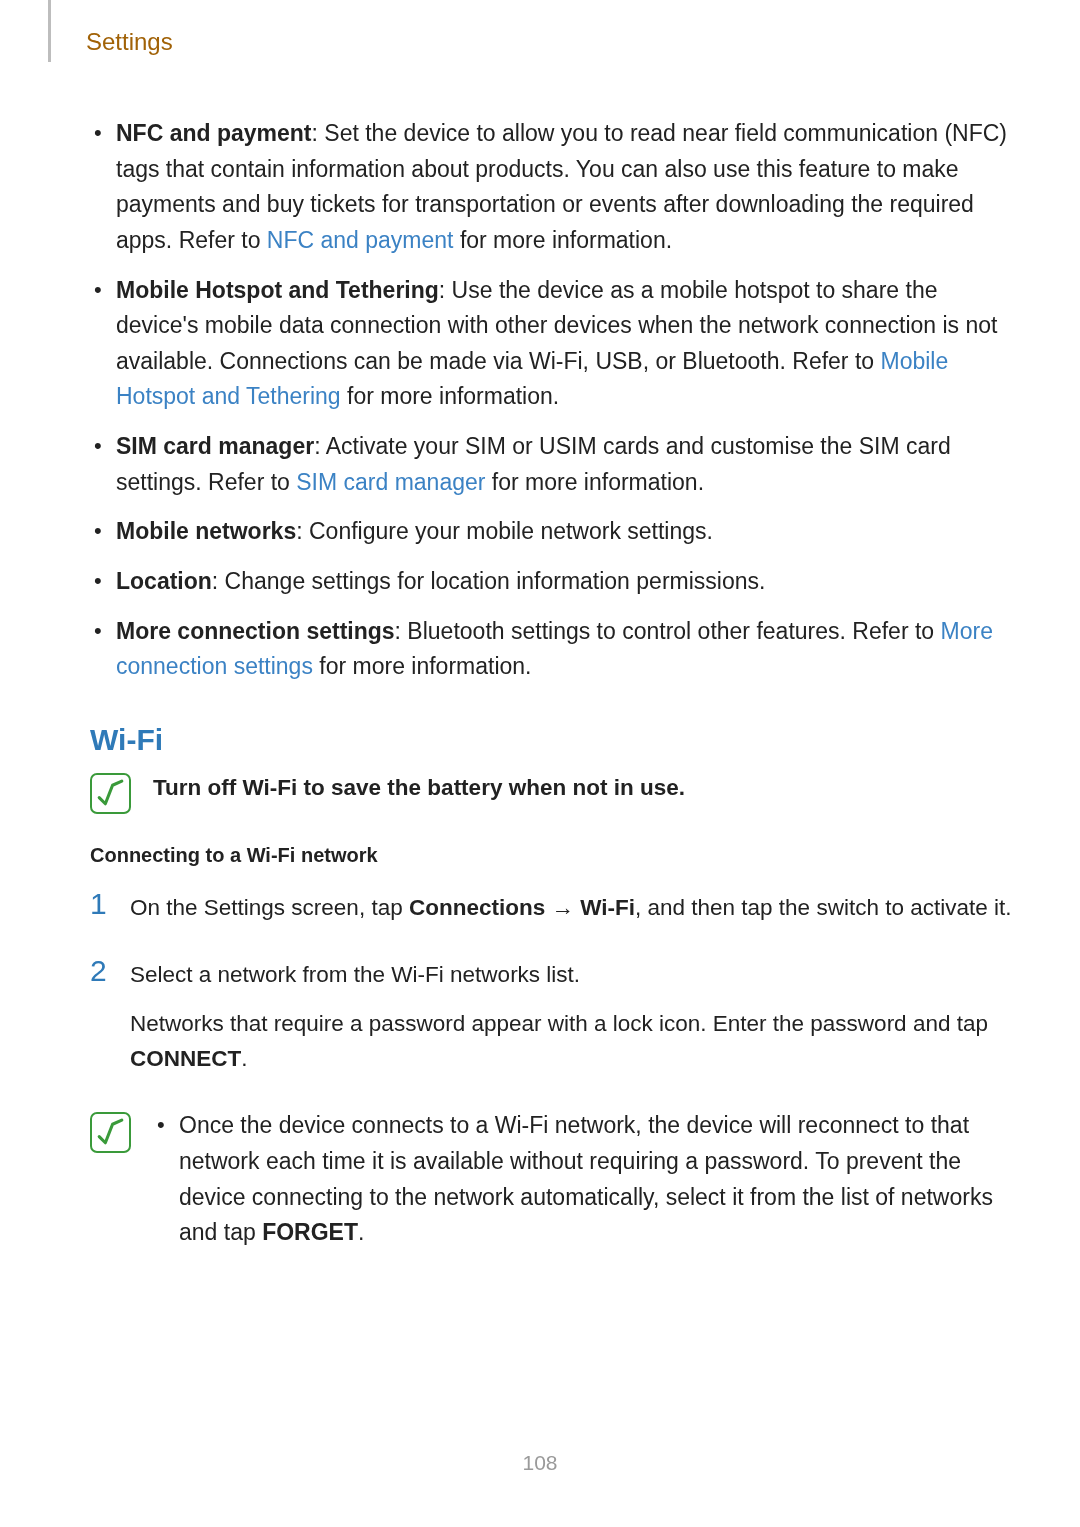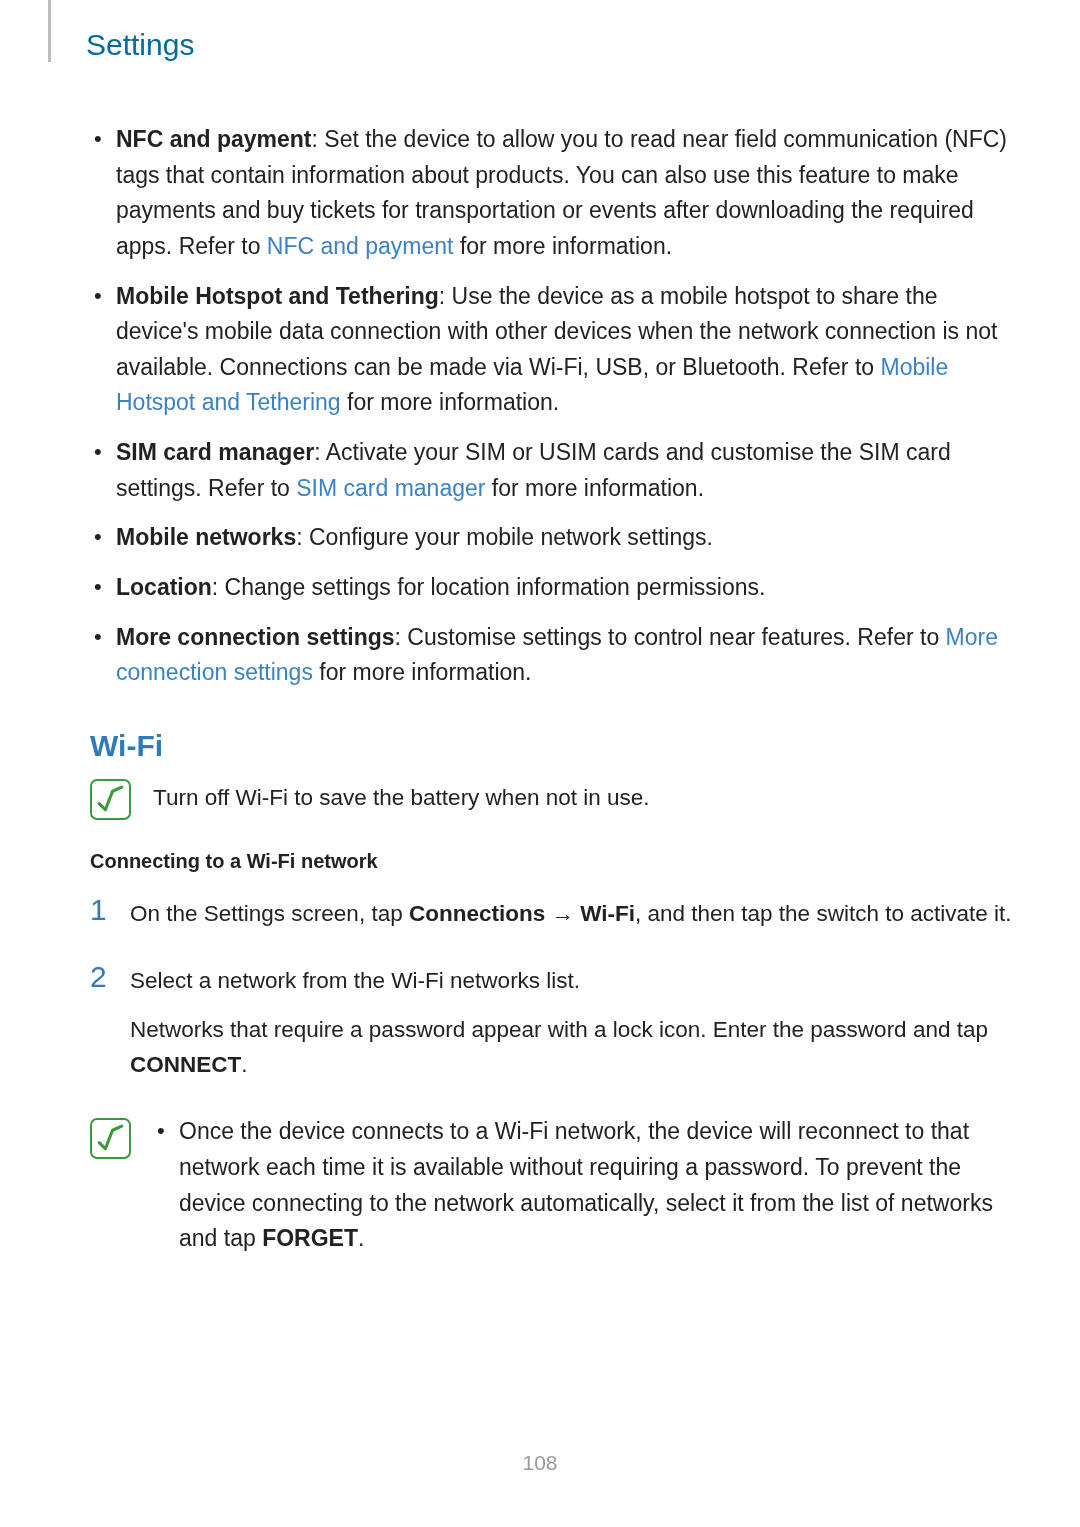--- a/index.html
+++ b/index.html
@@ -19,22 +19,22 @@
   }
   .header-line {
     position: absolute;
     top: 0;
     left: 48px;
     width: 3px;
     height: 62px;
     background: #bdbdbd;
   }
   .header-title {
-    color: #0369a1;
-    font-size: 30px;
+    color: #a16207;
+    font-size: 24px;
     margin: 0 0 60px 18px;
     font-weight: 400;
   }
   .content {
     padding: 0 0 0 22px;
   }
   ul.bullets {
     list-style: none;
     padding: 0;
     margin: 0;
@@ -62,23 +62,24 @@
     font-weight: 700;
     margin: 38px 0 14px 0;
   }
   p.body {
     font-size: 22.5px;
     line-height: 1.55;
     margin: 0 0 20px 0;
   }
   .note-row {
     display: flex;
-    align-items: center;
+    align-items: flex-start;
     gap: 22px;
     margin-bottom: 30px;
+    font-weight: bold;
   }
   .note-icon {
     flex: 0 0 auto;
     width: 37px;
     height: 37px;
     border: 2.5px solid #3a9a3a;
     border-radius: 7px;
     position: relative;
     margin-top: 2px;
   }
@@ -150,21 +151,21 @@
       <li>
         <span class="bold">SIM card manager</span><span>: Activate your SIM or USIM cards and customise the SIM card settings. Refer to </span><span class="link">SIM card manager</span><span> for more information.</span>
       </li>
       <li>
         <span class="bold">Mobile networks</span><span>: Configure your mobile network settings.</span>
       </li>
       <li>
         <span class="bold">Location</span><span>: Change settings for location information permissions.</span>
       </li>
       <li>
-        <span class="bold">More connection settings</span><span>: Customise settings to control near features. Refer to </span><span class="link">More connection settings</span><span> for more information.</span>
+        <span class="bold">More connection settings</span><span>: Bluetooth settings to control other features. Refer to </span><span class="link">More connection settings</span><span> for more information.</span>
       </li>
     </ul>
 
     <h2 class="section">Wi-Fi</h2>
 
     <div class="note-row">
       <div class="note-icon">
         <svg viewBox="0 0 36 36" width="37" height="37">
             <path d="M7 22 L13 28 L20 10 L29 6" fill="none" stroke="#3a9a3a" stroke-width="3" stroke-linecap="round" stroke-linejoin="round"></path>
           </svg>

